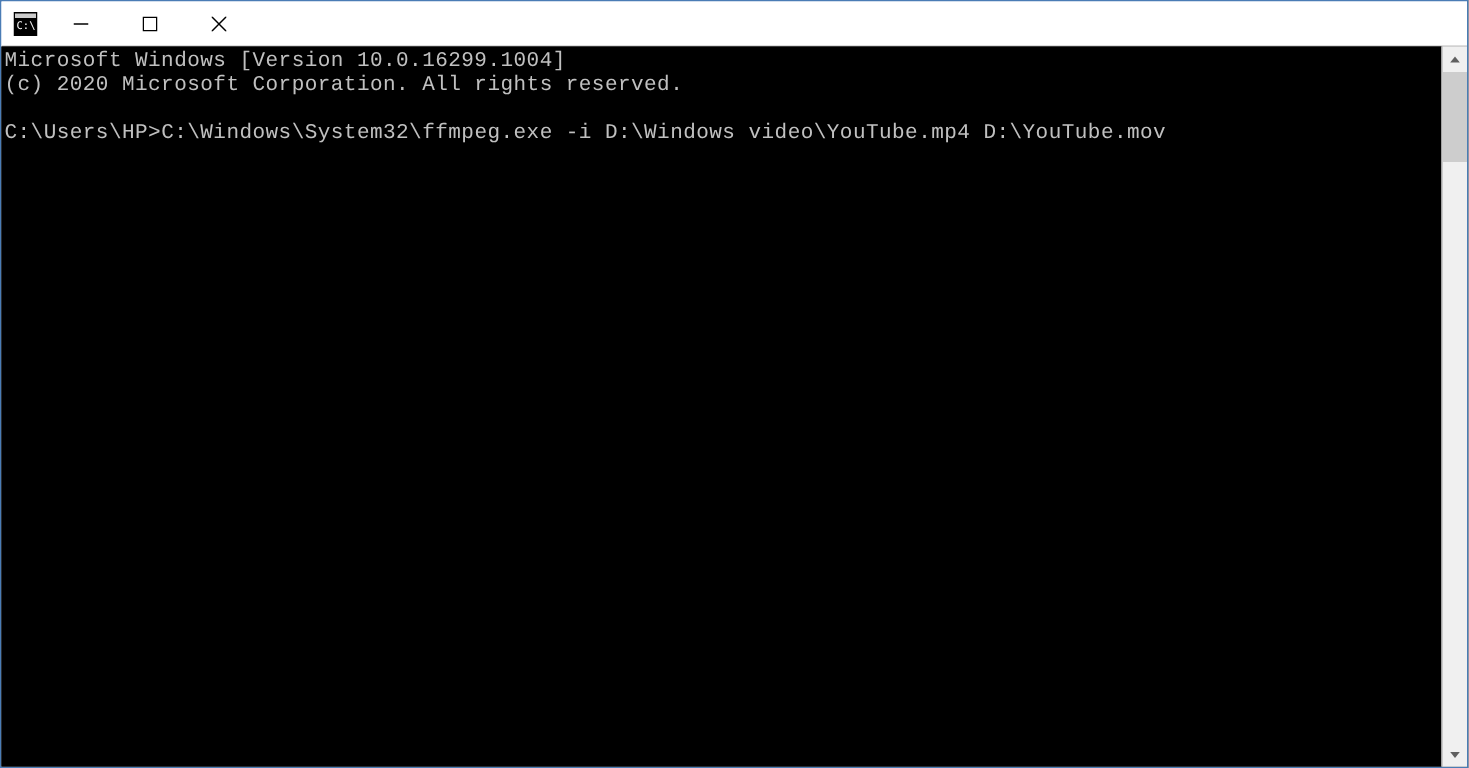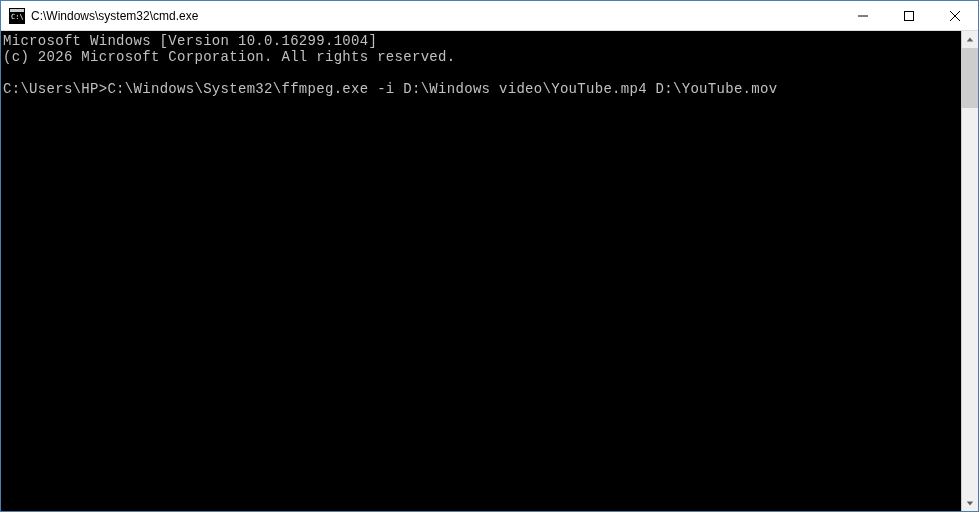--- a/index.html
+++ b/index.html
@@ -139,21 +139,20 @@
 <div class="window">
 
   <div class="titlebar">
     <div class="app-icon">
       <svg viewBox="0 0 16 16">
         <rect x="0" y="0" width="16" height="16" fill="#000"></rect>
         <rect x="1" y="1" width="14" height="3" fill="#ccc"></rect>
         <text x="2" y="11" font-size="7" fill="#fff" font-family="monospace">C:\</text>
       </svg>
     </div>
-    <div class="title-text">C:\Windows\system32\cmd.exe</div>
     <div class="window-controls">
       <div class="control-btn">
         <svg viewBox="0 0 10 10">
             <line x1="0" y1="5" x2="10" y2="5" stroke="#000" stroke-width="1"></line>
           </svg>
       </div>
       <div class="control-btn">
         <svg viewBox="0 0 10 10">
             <rect x="0.5" y="0.5" width="9" height="9" fill="none" stroke="#000" stroke-width="1"></rect>
           </svg>
@@ -162,21 +161,21 @@
         <svg viewBox="0 0 10 10">
             <line x1="0" y1="0" x2="10" y2="10" stroke="#000" stroke-width="1"></line>
             <line x1="10" y1="0" x2="0" y2="10" stroke="#000" stroke-width="1"></line>
           </svg>
       </div>
     </div>
   </div>
 
   <div class="content-area">
     <div class="console"><span>Microsoft Windows [Version 10.0.16299.1004]</span>
-<span>(c) 2026 Microsoft Corporation. All rights reserved.</span>
+<span>(c) 2020 Microsoft Corporation. All rights reserved.</span>
 
 <span class="prompt-line"><span>C:\Users\HP&gt;</span><span>C:\Windows\System32\ffmpeg.exe -i D:\Windows video\YouTube.mp4 D:\YouTube.mov</span></span></div>
 
     <div class="scrollbar">
       <div class="scroll-arrow">
         <svg viewBox="0 0 10 10">
             <path d="M5 2 L9 7 L1 7 Z" fill="#606060"></path>
           </svg>
       </div>
       <div class="scroll-track">

